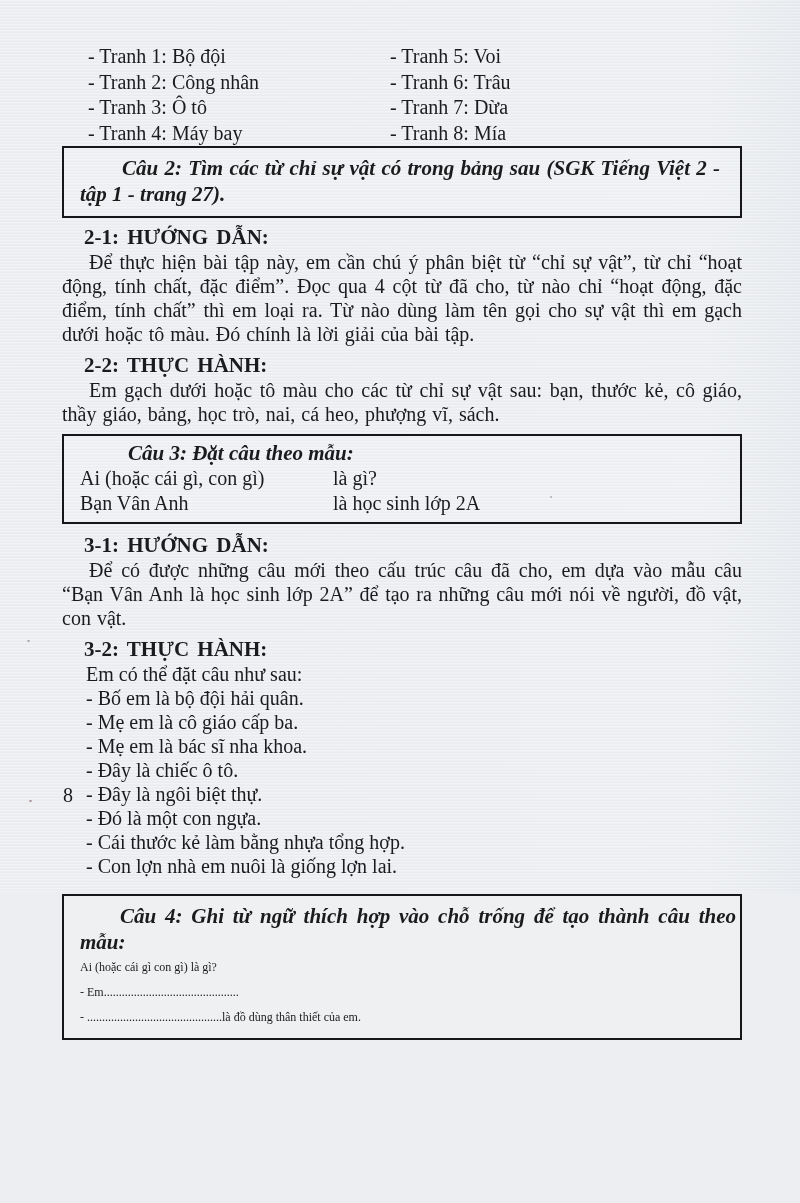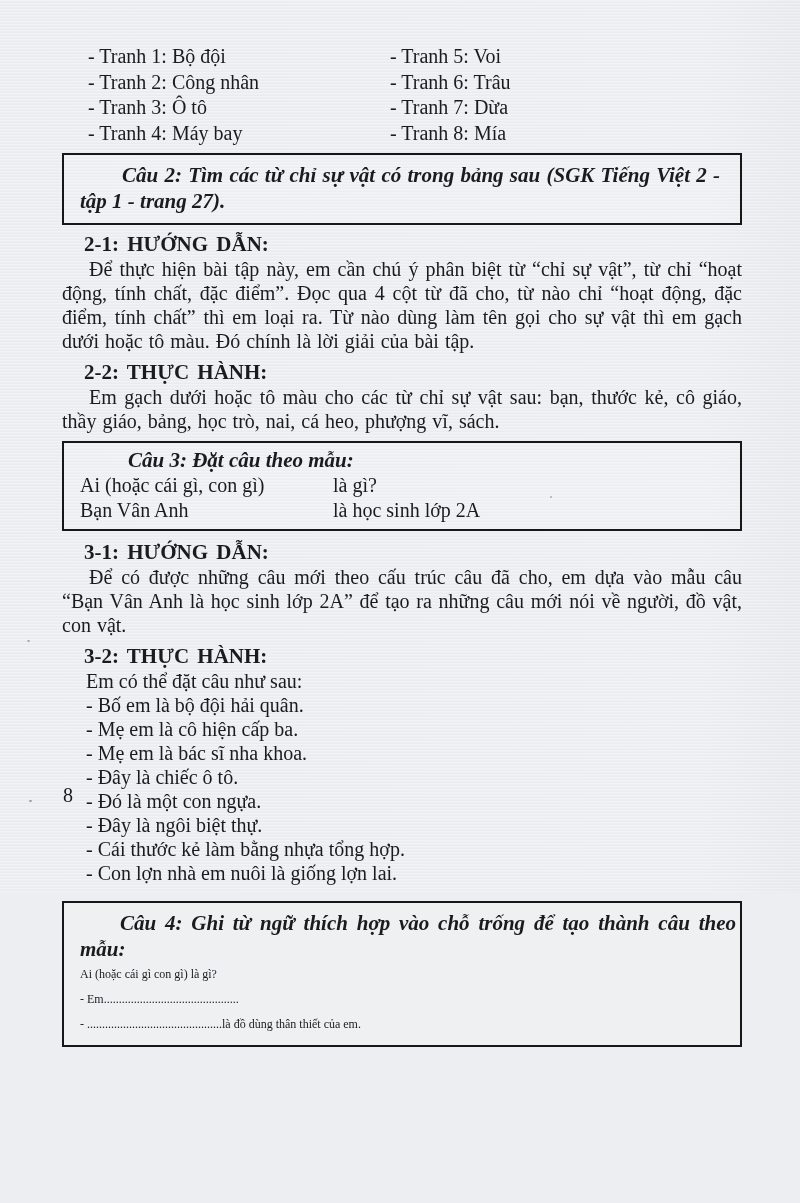--- a/index.html
+++ b/index.html
@@ -33,21 +33,21 @@
     line-height: 25.5px;
   }
   .tranh-col-left { width: 302px; }
   .tranh-col-right { flex: 1; }
 
   
   .qbox {
     border: 2px solid #17171a;
     background: rgba(255,255,255,0.12);
   }
-  .qbox2 { margin-top: 7px; padding: 7px 20px 9px 16px; }
+  .qbox2 { padding: 7px 20px 9px 16px; }
   .qbox-title {
     font-weight: bold;
     font-style: italic;
     font-size: 21px;
     line-height: 26px;
     text-align: justify;
   }
   .qbox2 .qbox-title { text-indent: 42px; }
 
   .qbox3 { margin-top: 8px; padding: 4px 24px 6px 16px; }
@@ -155,25 +155,25 @@
       </div>
     </div>
 
     <h3 class="sec-heading h31">3-1: HƯỚNG DẪN:</h3>
     <p class="para">Để có được những câu mới theo cấu trúc câu đã cho, em dựa vào mẫu câu “Bạn Vân Anh là học sinh lớp 2A” để tạo ra những câu mới nói về người, đồ vật, con vật.</p>
 
     <h3 class="sec-heading">3-2: THỰC HÀNH:</h3>
     <div class="practice-block">
       <div>Em có thể đặt câu như sau:</div>
       <div>- Bố em là bộ đội hải quân.</div>
-      <div>- Mẹ em là cô hiện cấp ba.</div>
+      <div>- Mẹ em là cô giáo cấp ba.</div>
       <div>- Mẹ em là bác sĩ nha khoa.</div>
       <div>- Đây là chiếc ô tô.</div>
+      <div>- Đây là ngôi biệt thự.</div>
       <div>- Đó là một con ngựa.</div>
-      <div>- Đây là ngôi biệt thự.</div>
       <div>- Cái thước kẻ làm bằng nhựa tổng hợp.</div>
       <div>- Con lợn nhà em nuôi là giống lợn lai.</div>
     </div>
 
     <div class="qbox qbox4">
       <p class="qbox-title">Câu 4: Ghi từ ngữ thích hợp vào chỗ trống để tạo thành câu theo mẫu:</p>
       <div class="pattern-line">Ai (hoặc cái gì con gì) là gì?</div>
       <div class="fill-line">- Em.............................................</div>
       <div class="fill-line">- .............................................là đồ dùng thân thiết của em.</div>
     </div>

